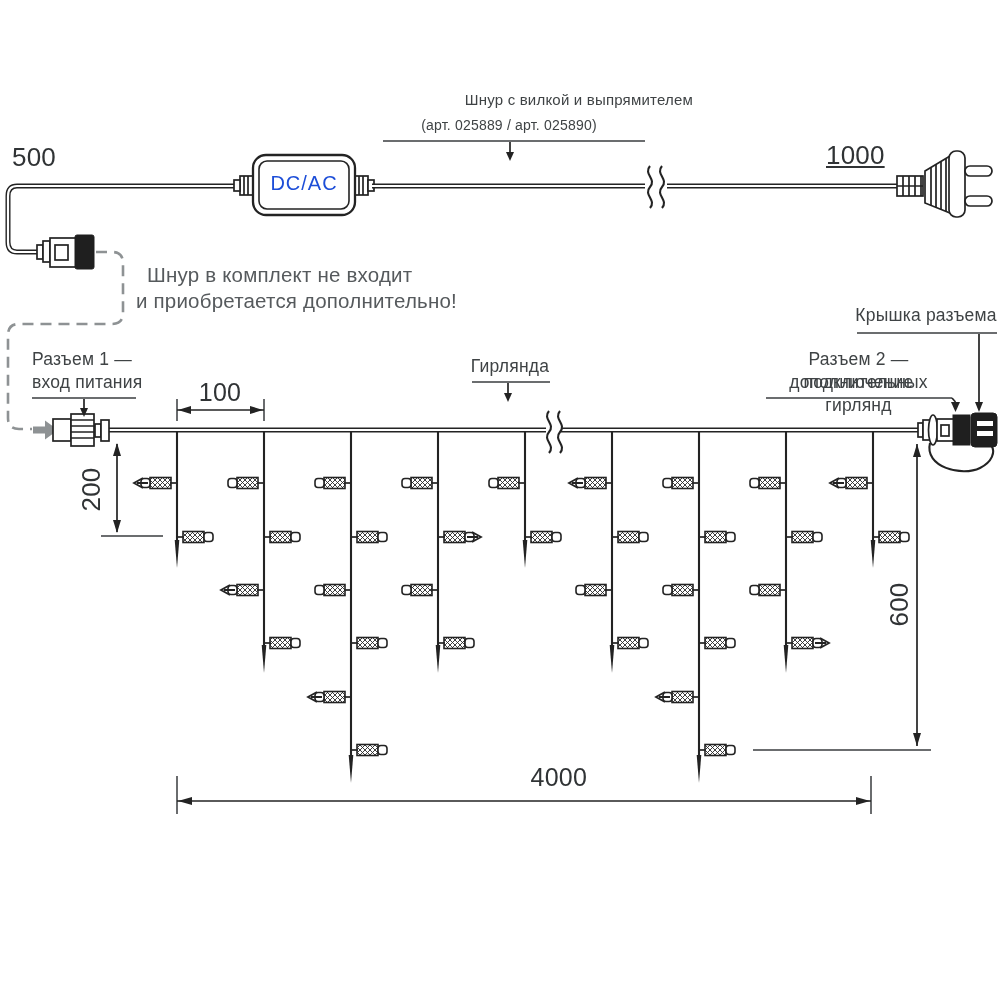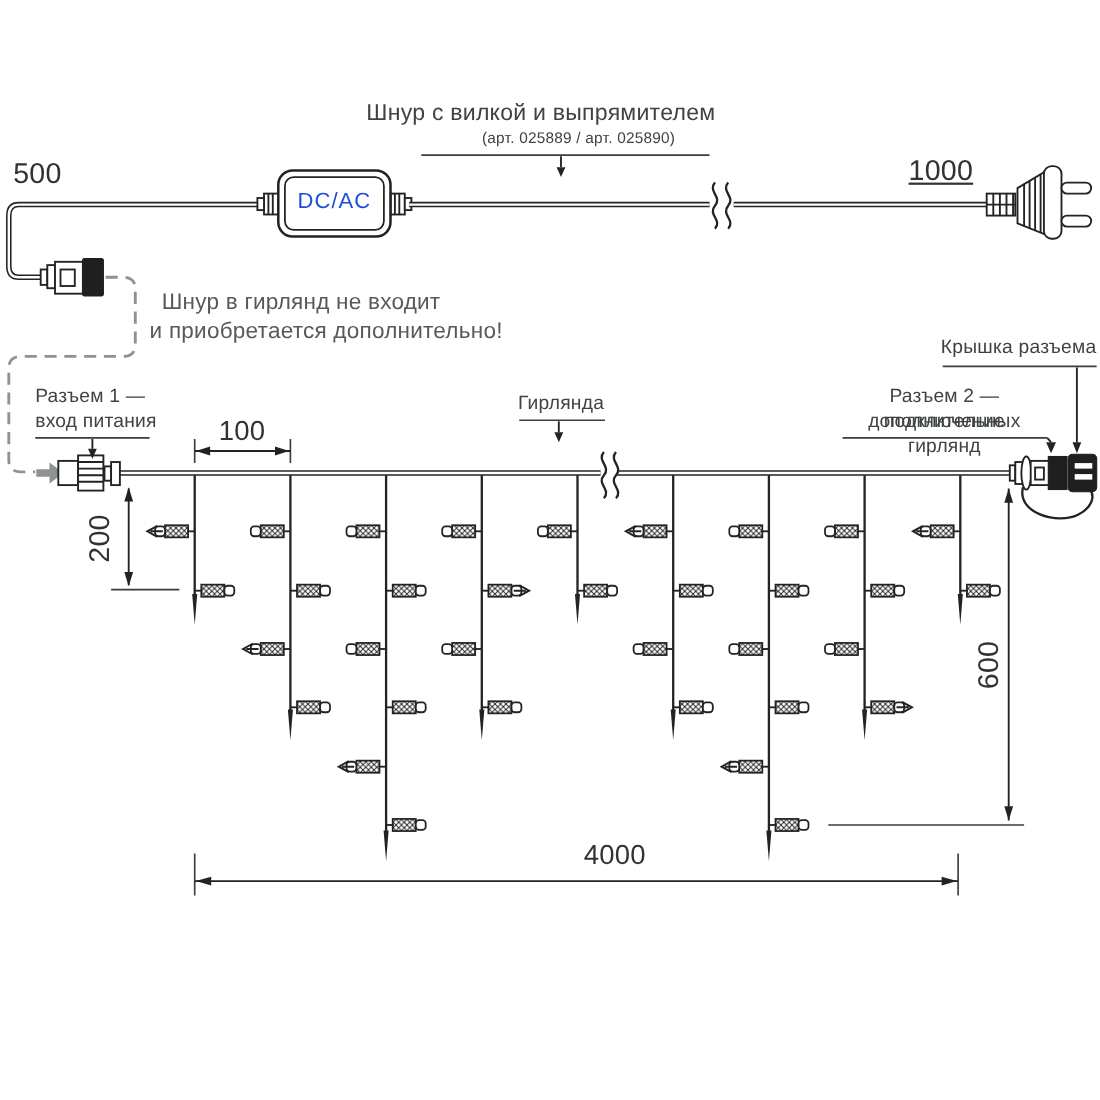--- a/index.html
+++ b/index.html
@@ -14,21 +14,21 @@
   .thin{stroke:#3a3d3f;stroke-width:1.5;fill:none;}
   .fillb{fill:#232323;stroke:none;}
   .part{fill:#ffffff;stroke:#232323;stroke-width:1.7;}
   .darkp{fill:#1f1f1f;stroke:#1f1f1f;}
   .dash{stroke:#8e9294;stroke-width:2.6;fill:none;stroke-dasharray:11 7;}
   .grayf{fill:#8e9294;stroke:none;}
   
   .lbl{position:absolute;color:#3f4345;letter-spacing:.2px;}
   .num{font-size:26px;color:#303335;}
   .cap1{font-size:17.5px;line-height:23px;}
-  .ttl{font-size:21px;text-align:left;}
+  .ttl{font-size:15px;text-align:right;}
   .sub{font-size:14px;text-align:center;}
   .note{font-size:20.5px;color:#565a5d;}
   .ctr{text-align:center;}
   .rot{transform:rotate(-90deg);}
   .dcac{font-size:20px;color:#1d4ed8;letter-spacing:1px;}
 </style>
 </head>
 <body>
 
 <div class="canvas">
@@ -395,23 +395,23 @@
     <path class="ln" d="M177,801 H871"></path>
     <polygon class="fillb" points="192,797 192,805 178,801"></polygon>
     <polygon class="fillb" points="856,797 856,805 870,801"></polygon>
   </g>
 </svg>
 
 <div class="lbl num" style="left:12px;top:142px;width:64px;">500</div>
 <div class="lbl num" style="left:826px;top:140px;width:78px;text-decoration:underline;">1000</div>
 
 <div class="lbl ttl" style="left:333px;top:91px;width:360px;">Шнур с вилкой и выпрямителем</div>
-<div class="lbl sub" style="left:346px;top:117px;width:360px;">(арт. 025889 / арт. 025890)</div>
-
-<div class="lbl note" style="left:147px;top:263px;">Шнур в гирлянд не входит</div>
+<div class="lbl sub" style="left:329px;top:117px;width:360px;">(арт. 025889 / арт. 025890)</div>
+
+<div class="lbl note" style="left:147px;top:263px;">Шнур в комплект не входит</div>
 <div class="lbl note" style="left:136px;top:289px;">и приобретается дополнительно!</div>
 
 <div class="lbl dcac" style="left:253px;top:172px;width:102px;text-align:center;">DC/AC</div>
 
 <div class="lbl cap1" style="left:32px;top:348px;">Разъем 1 —</div>
 <div class="lbl cap1" style="left:32px;top:371px;">вход питания</div>
 
 <div class="lbl num ctr" style="left:173px;top:378px;width:94px;font-size:25px;">100</div>
 
 <div class="lbl cap1 ctr" style="left:445px;top:355px;width:130px;">Гирлянда</div>

